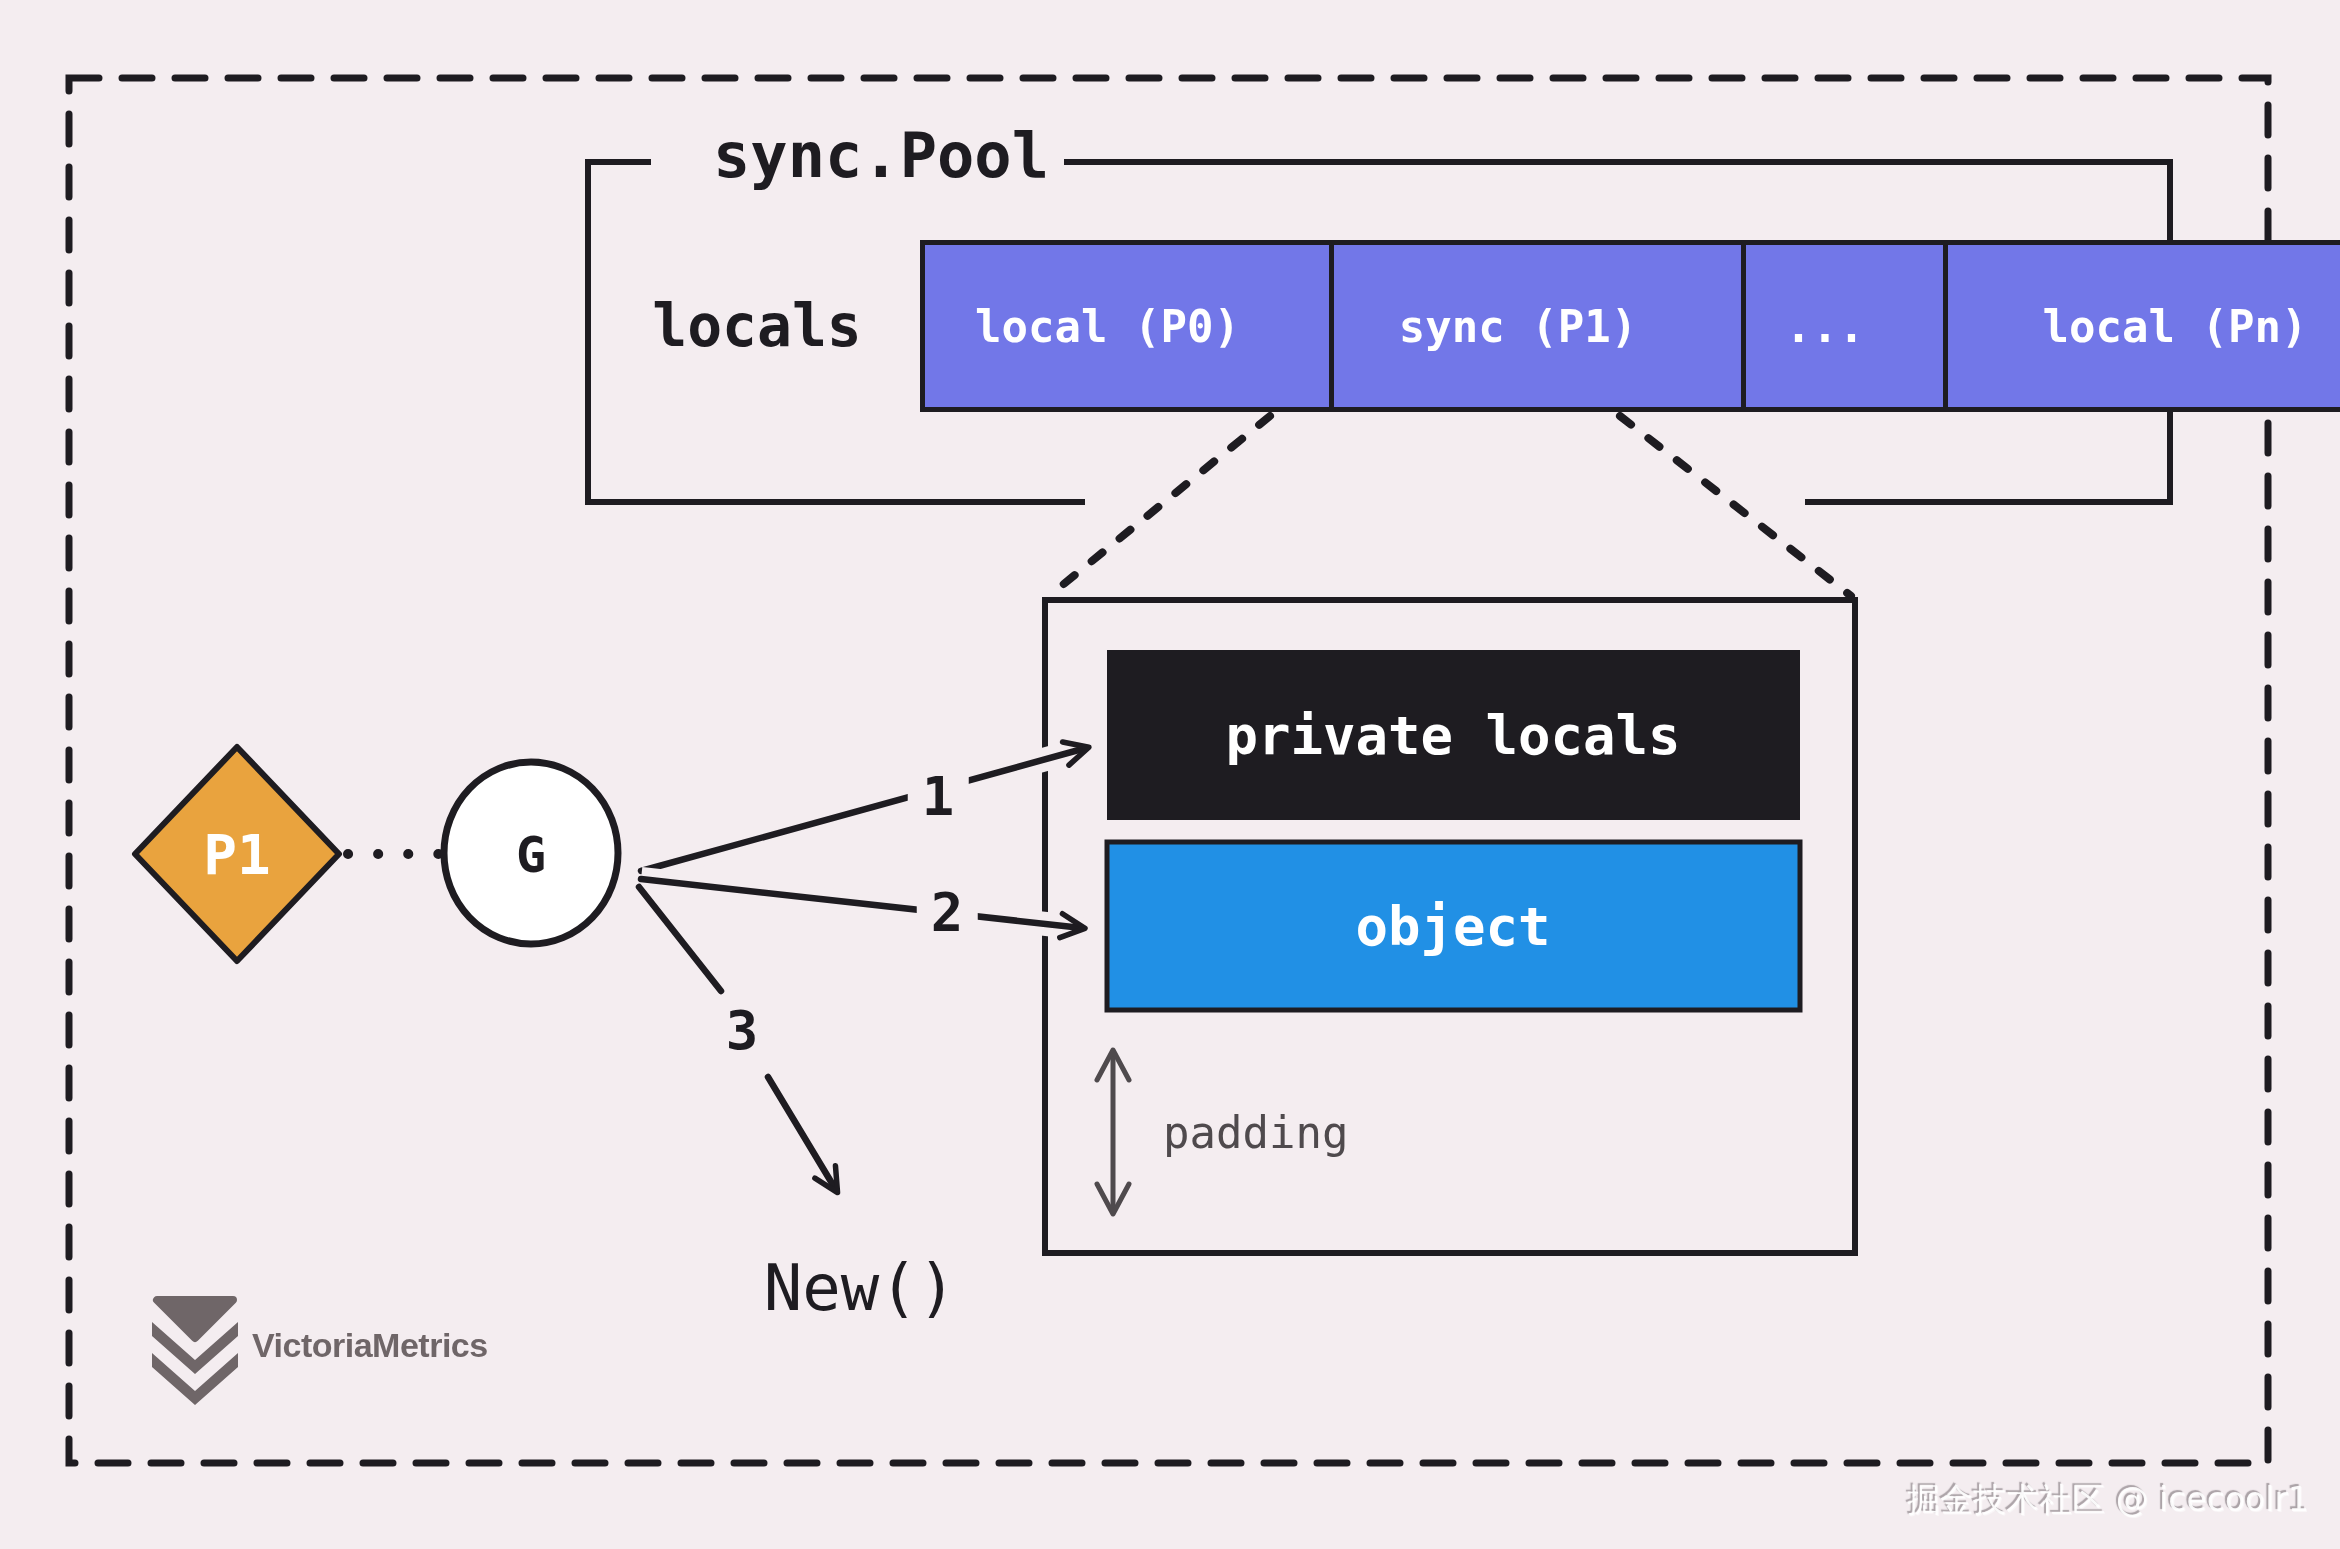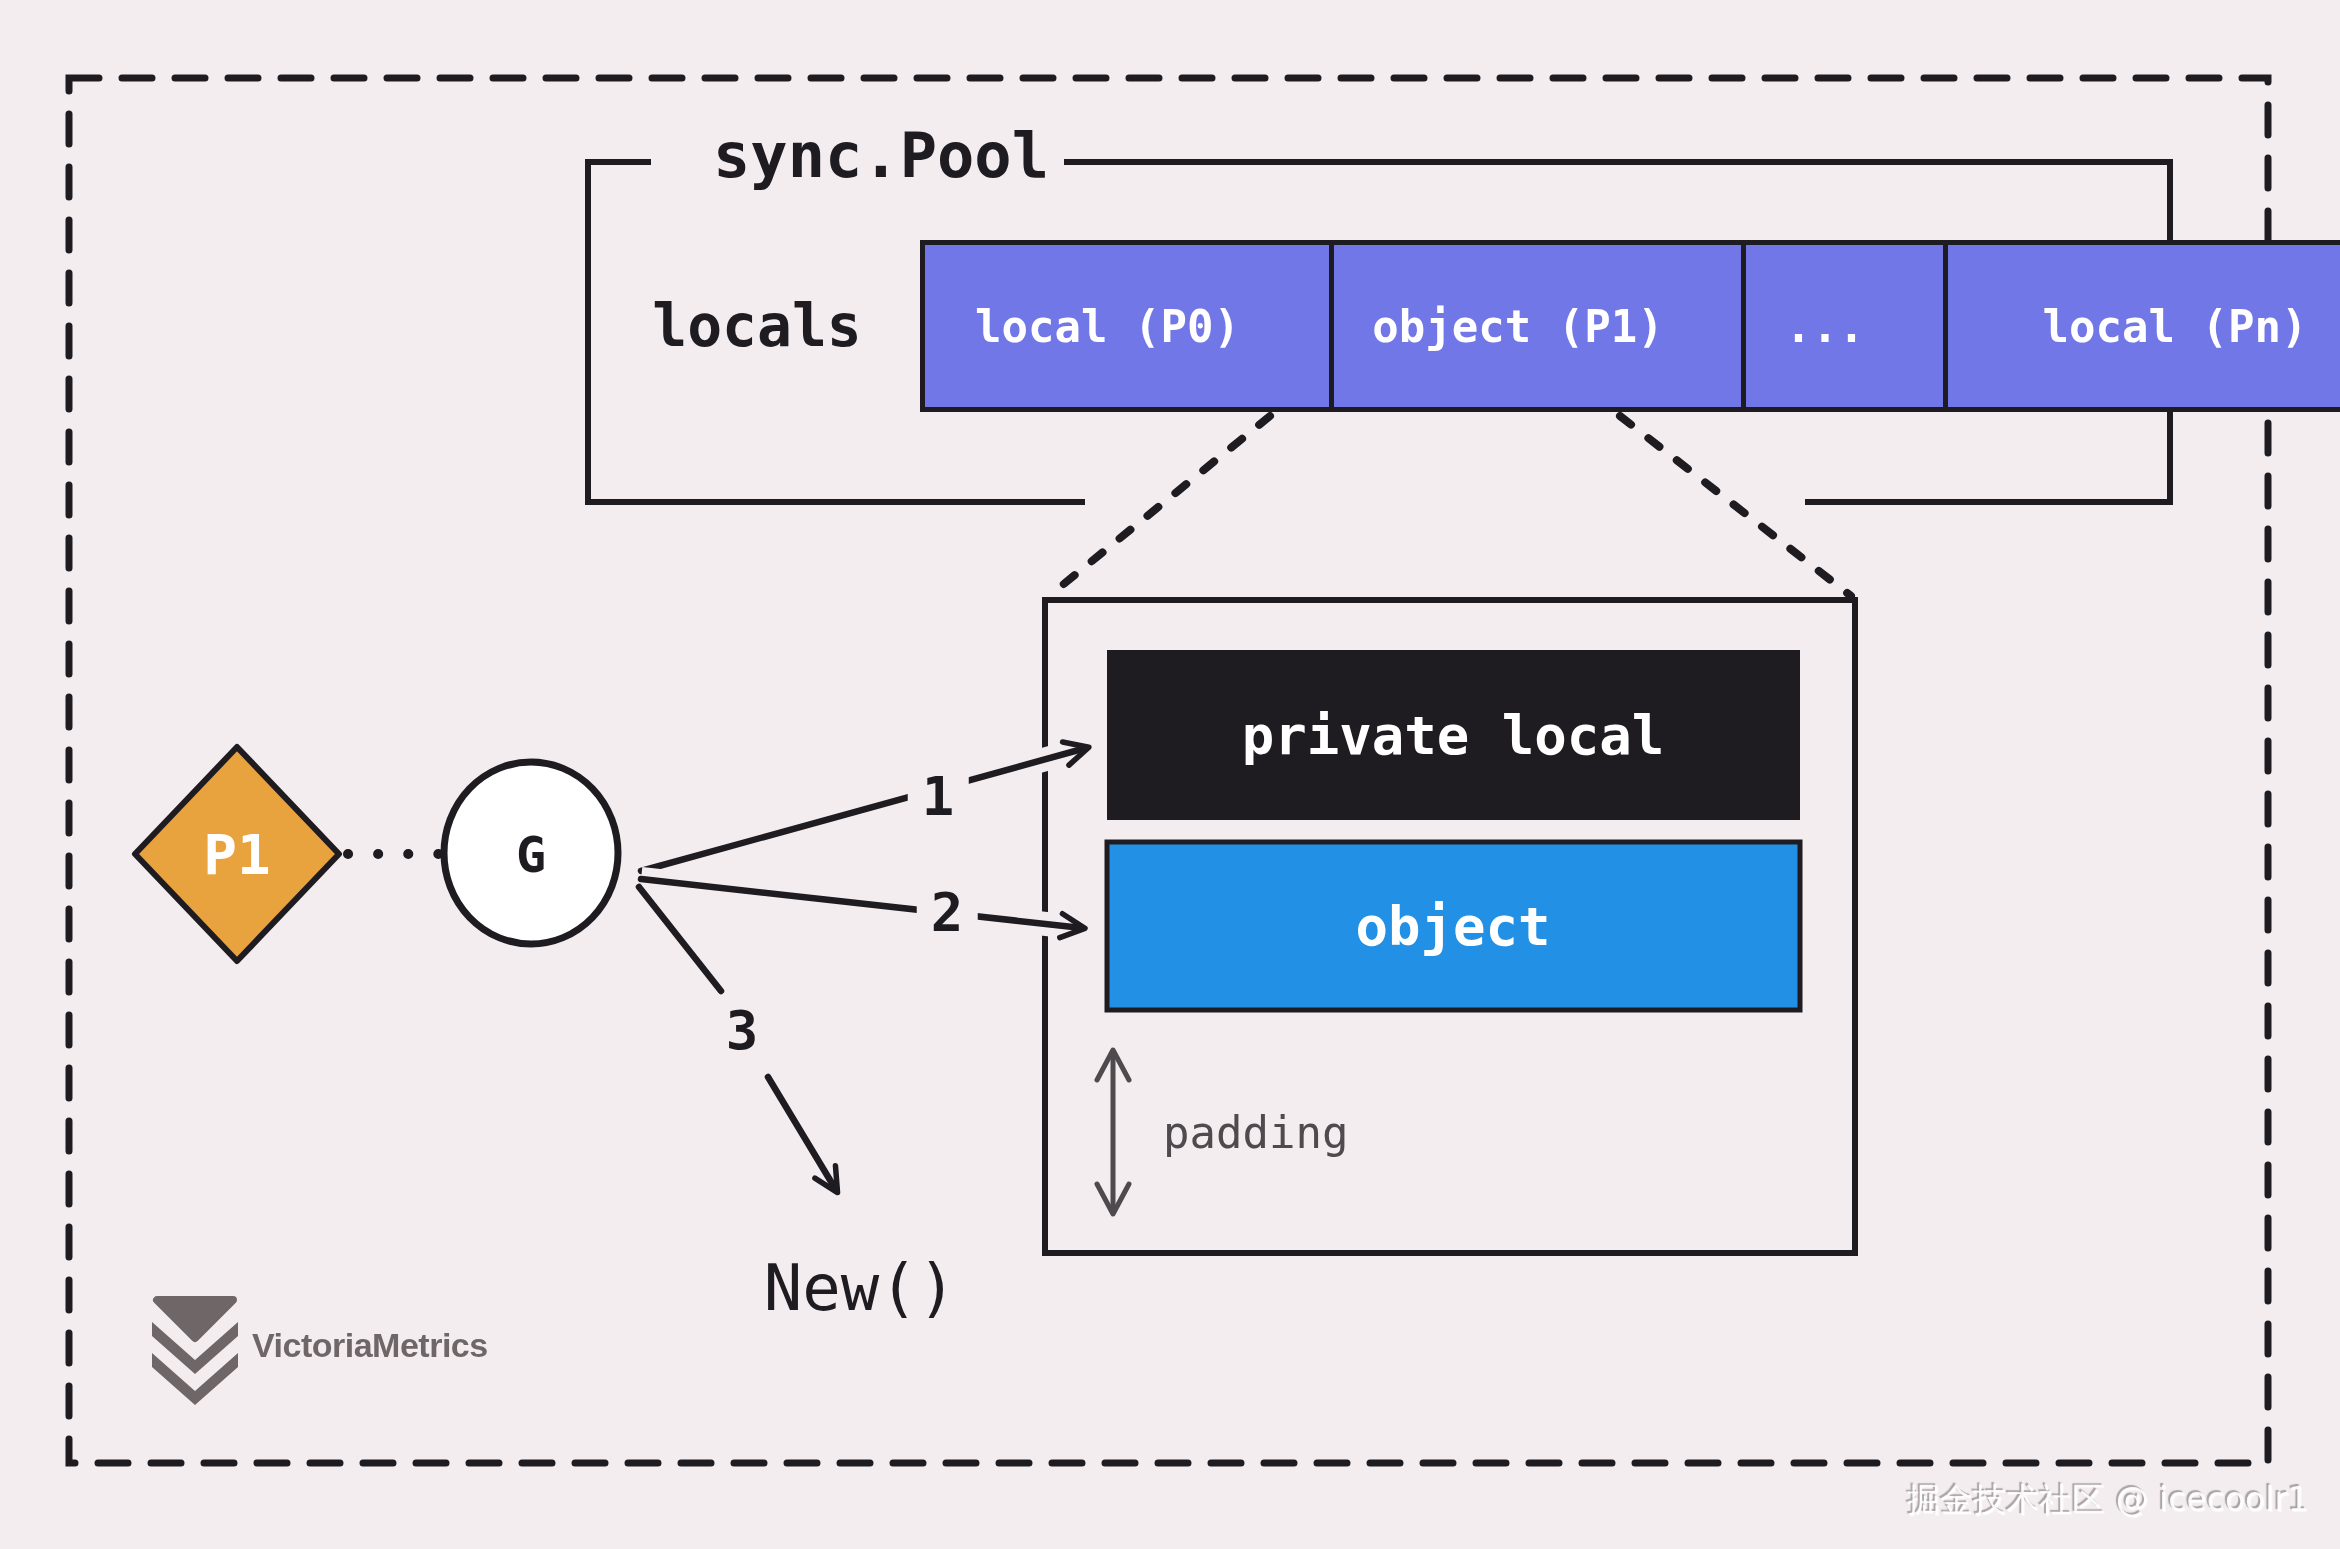--- a/index.html
+++ b/index.html
@@ -91,26 +91,26 @@
       <polygon points="152,1353 195,1391 238,1353 238,1367 195,1405 152,1367" fill="var(--logogray)"></polygon>
     </g>
   </svg>
 
   <div class="ctr title" style="left:881px;top:156px;">sync.Pool</div>
 
   <div class="ctr locals" style="left:757px;top:326px;">locals</div>
 
   <div class="array">
     <div class="cell" style="flex:347;">local (P0)</div>
-    <div class="cell" style="flex:350;">object (P1)</div>
+    <div class="cell" style="flex:350;">sync (P1)</div>
     <div class="cell" style="flex:150;">...</div>
     <div class="cell" style="flex:350;padding-left:43px;">local (Pn)</div>
   </div>
 
-  <div class="ctr white-label" style="left:1453px;top:736px;">private local</div>
+  <div class="ctr white-label" style="left:1453px;top:736px;">private locals</div>
 
   <div class="ctr white-label" style="left:1453px;top:927px;">object</div>
 
   <div class="lctr padding-label" style="left:1163px;top:1133px;">padding</div>
 
   <div class="ctr p1-label" style="left:237px;top:855px;">P1</div>
 
   <div class="ctr g-label" style="left:531px;top:855px;">G</div>
 
   <div class="ctr num-label" style="left:938px;top:797px;">1</div>

